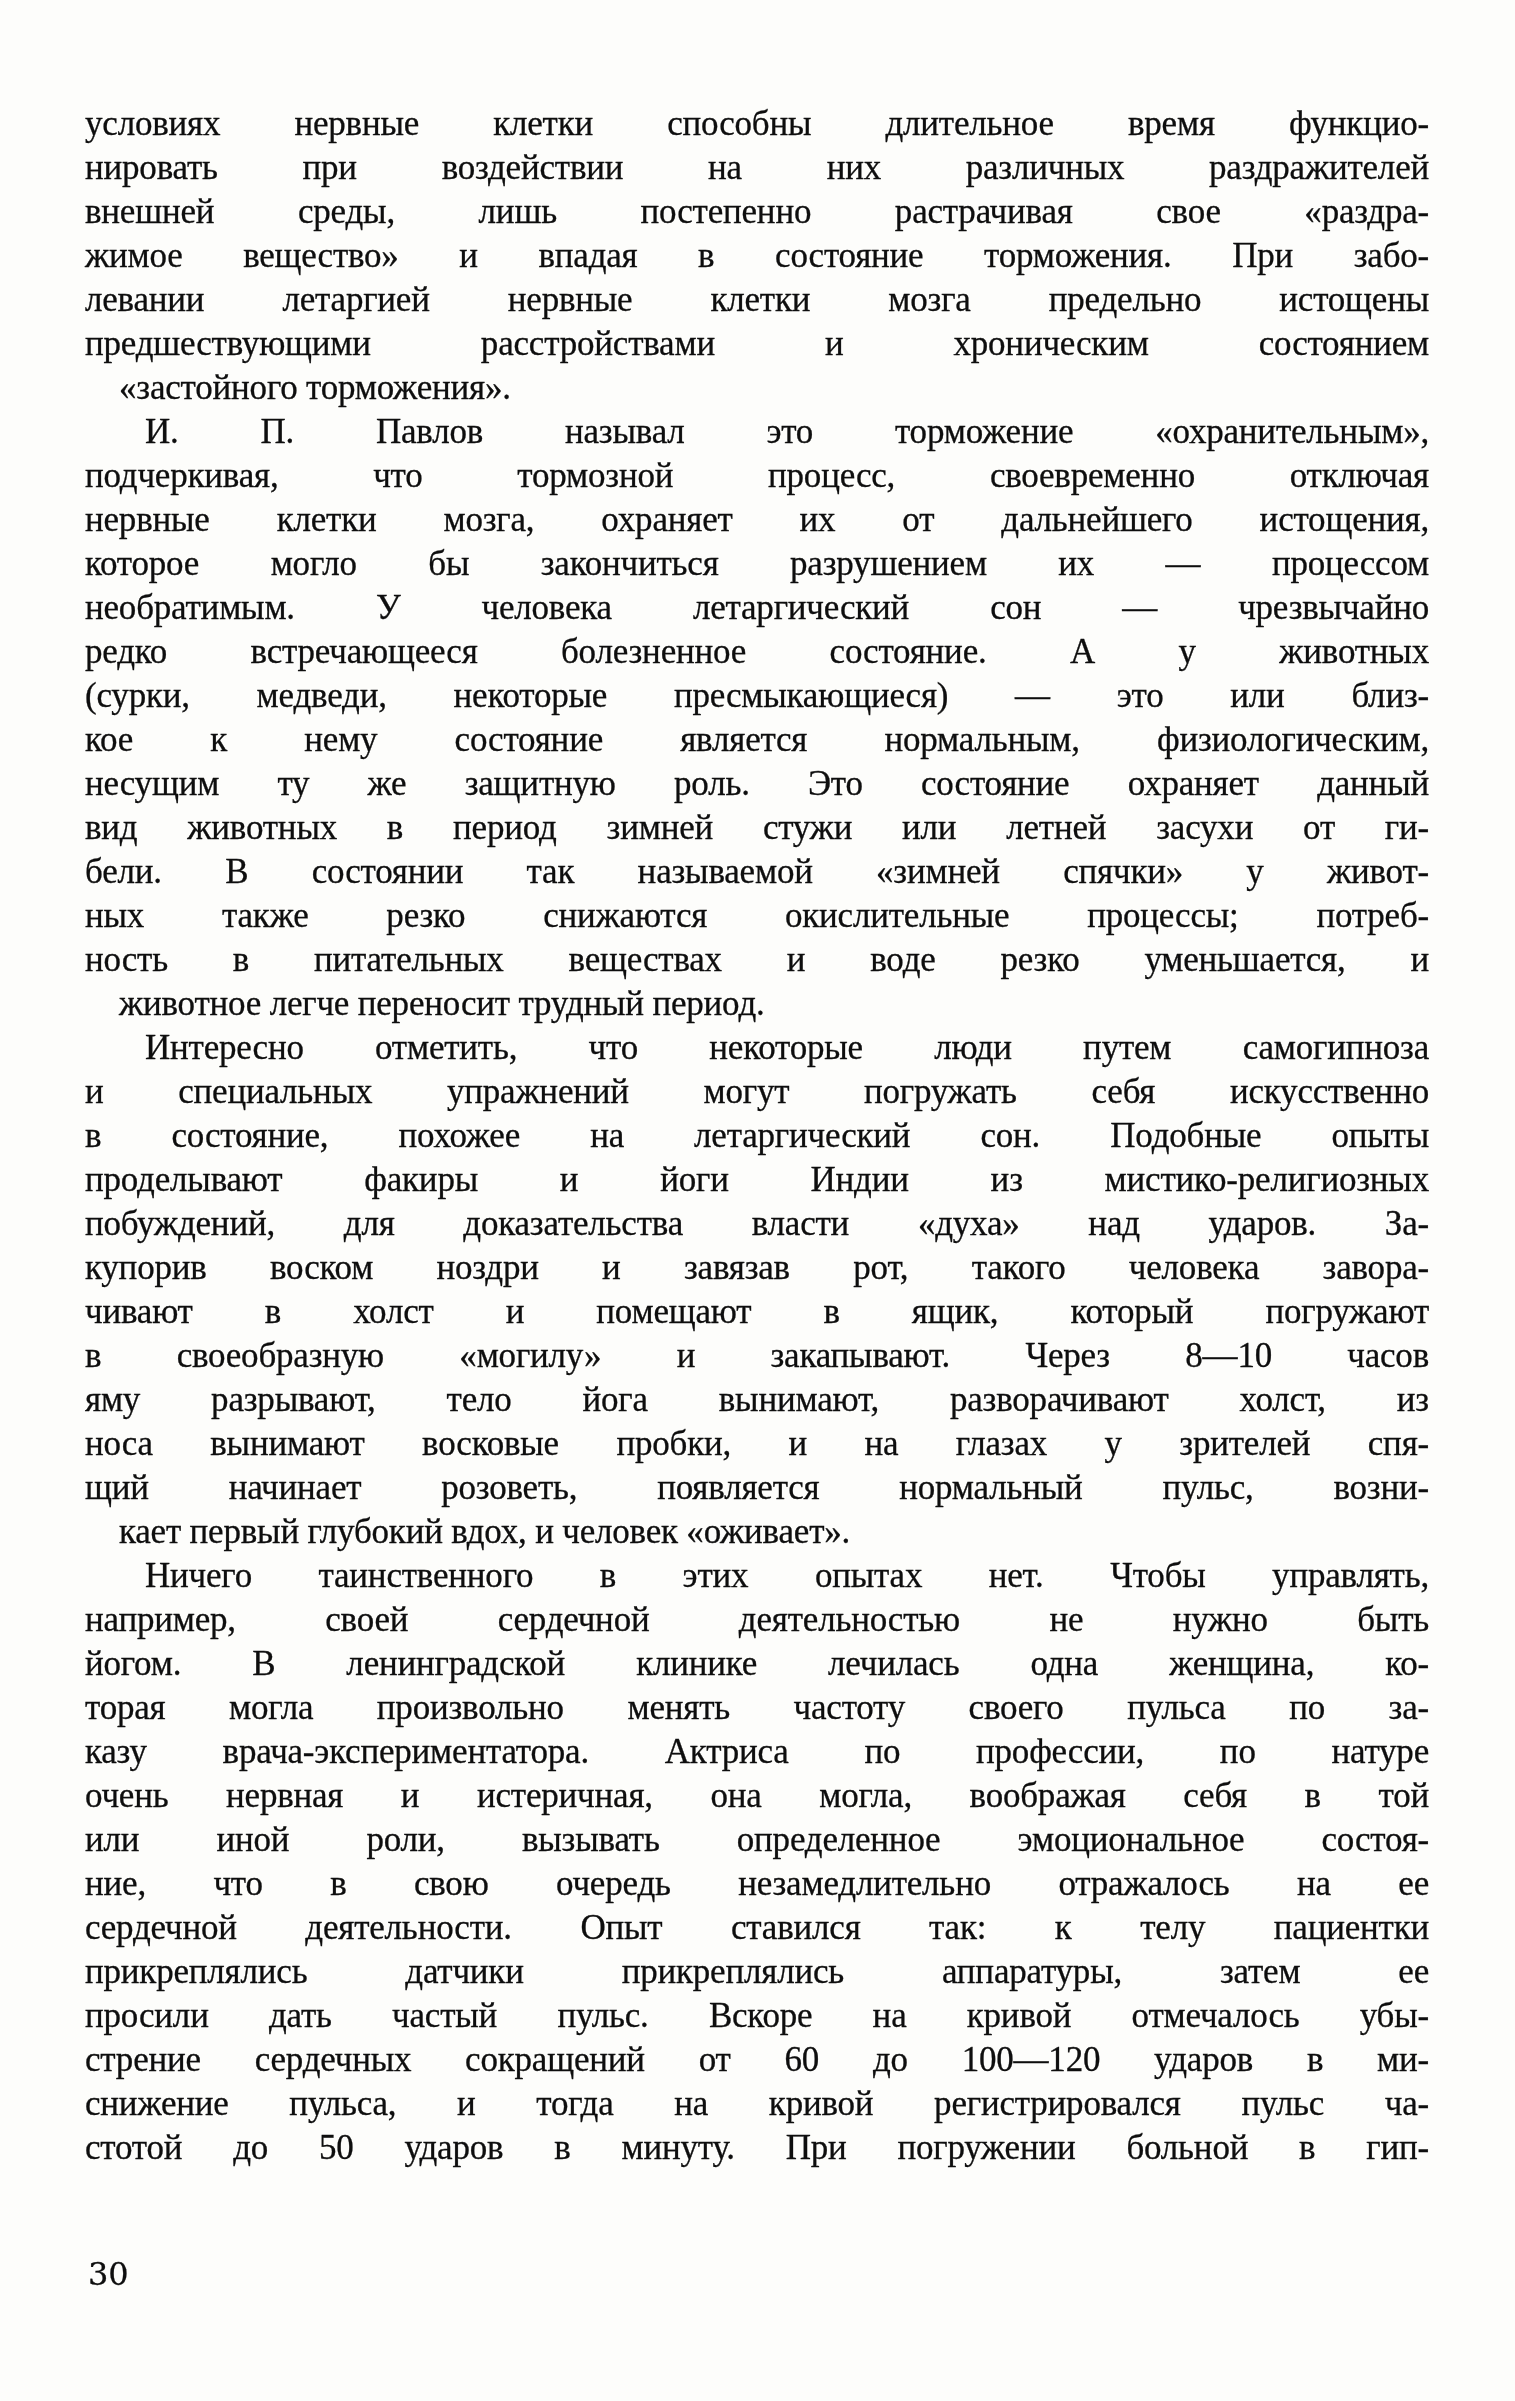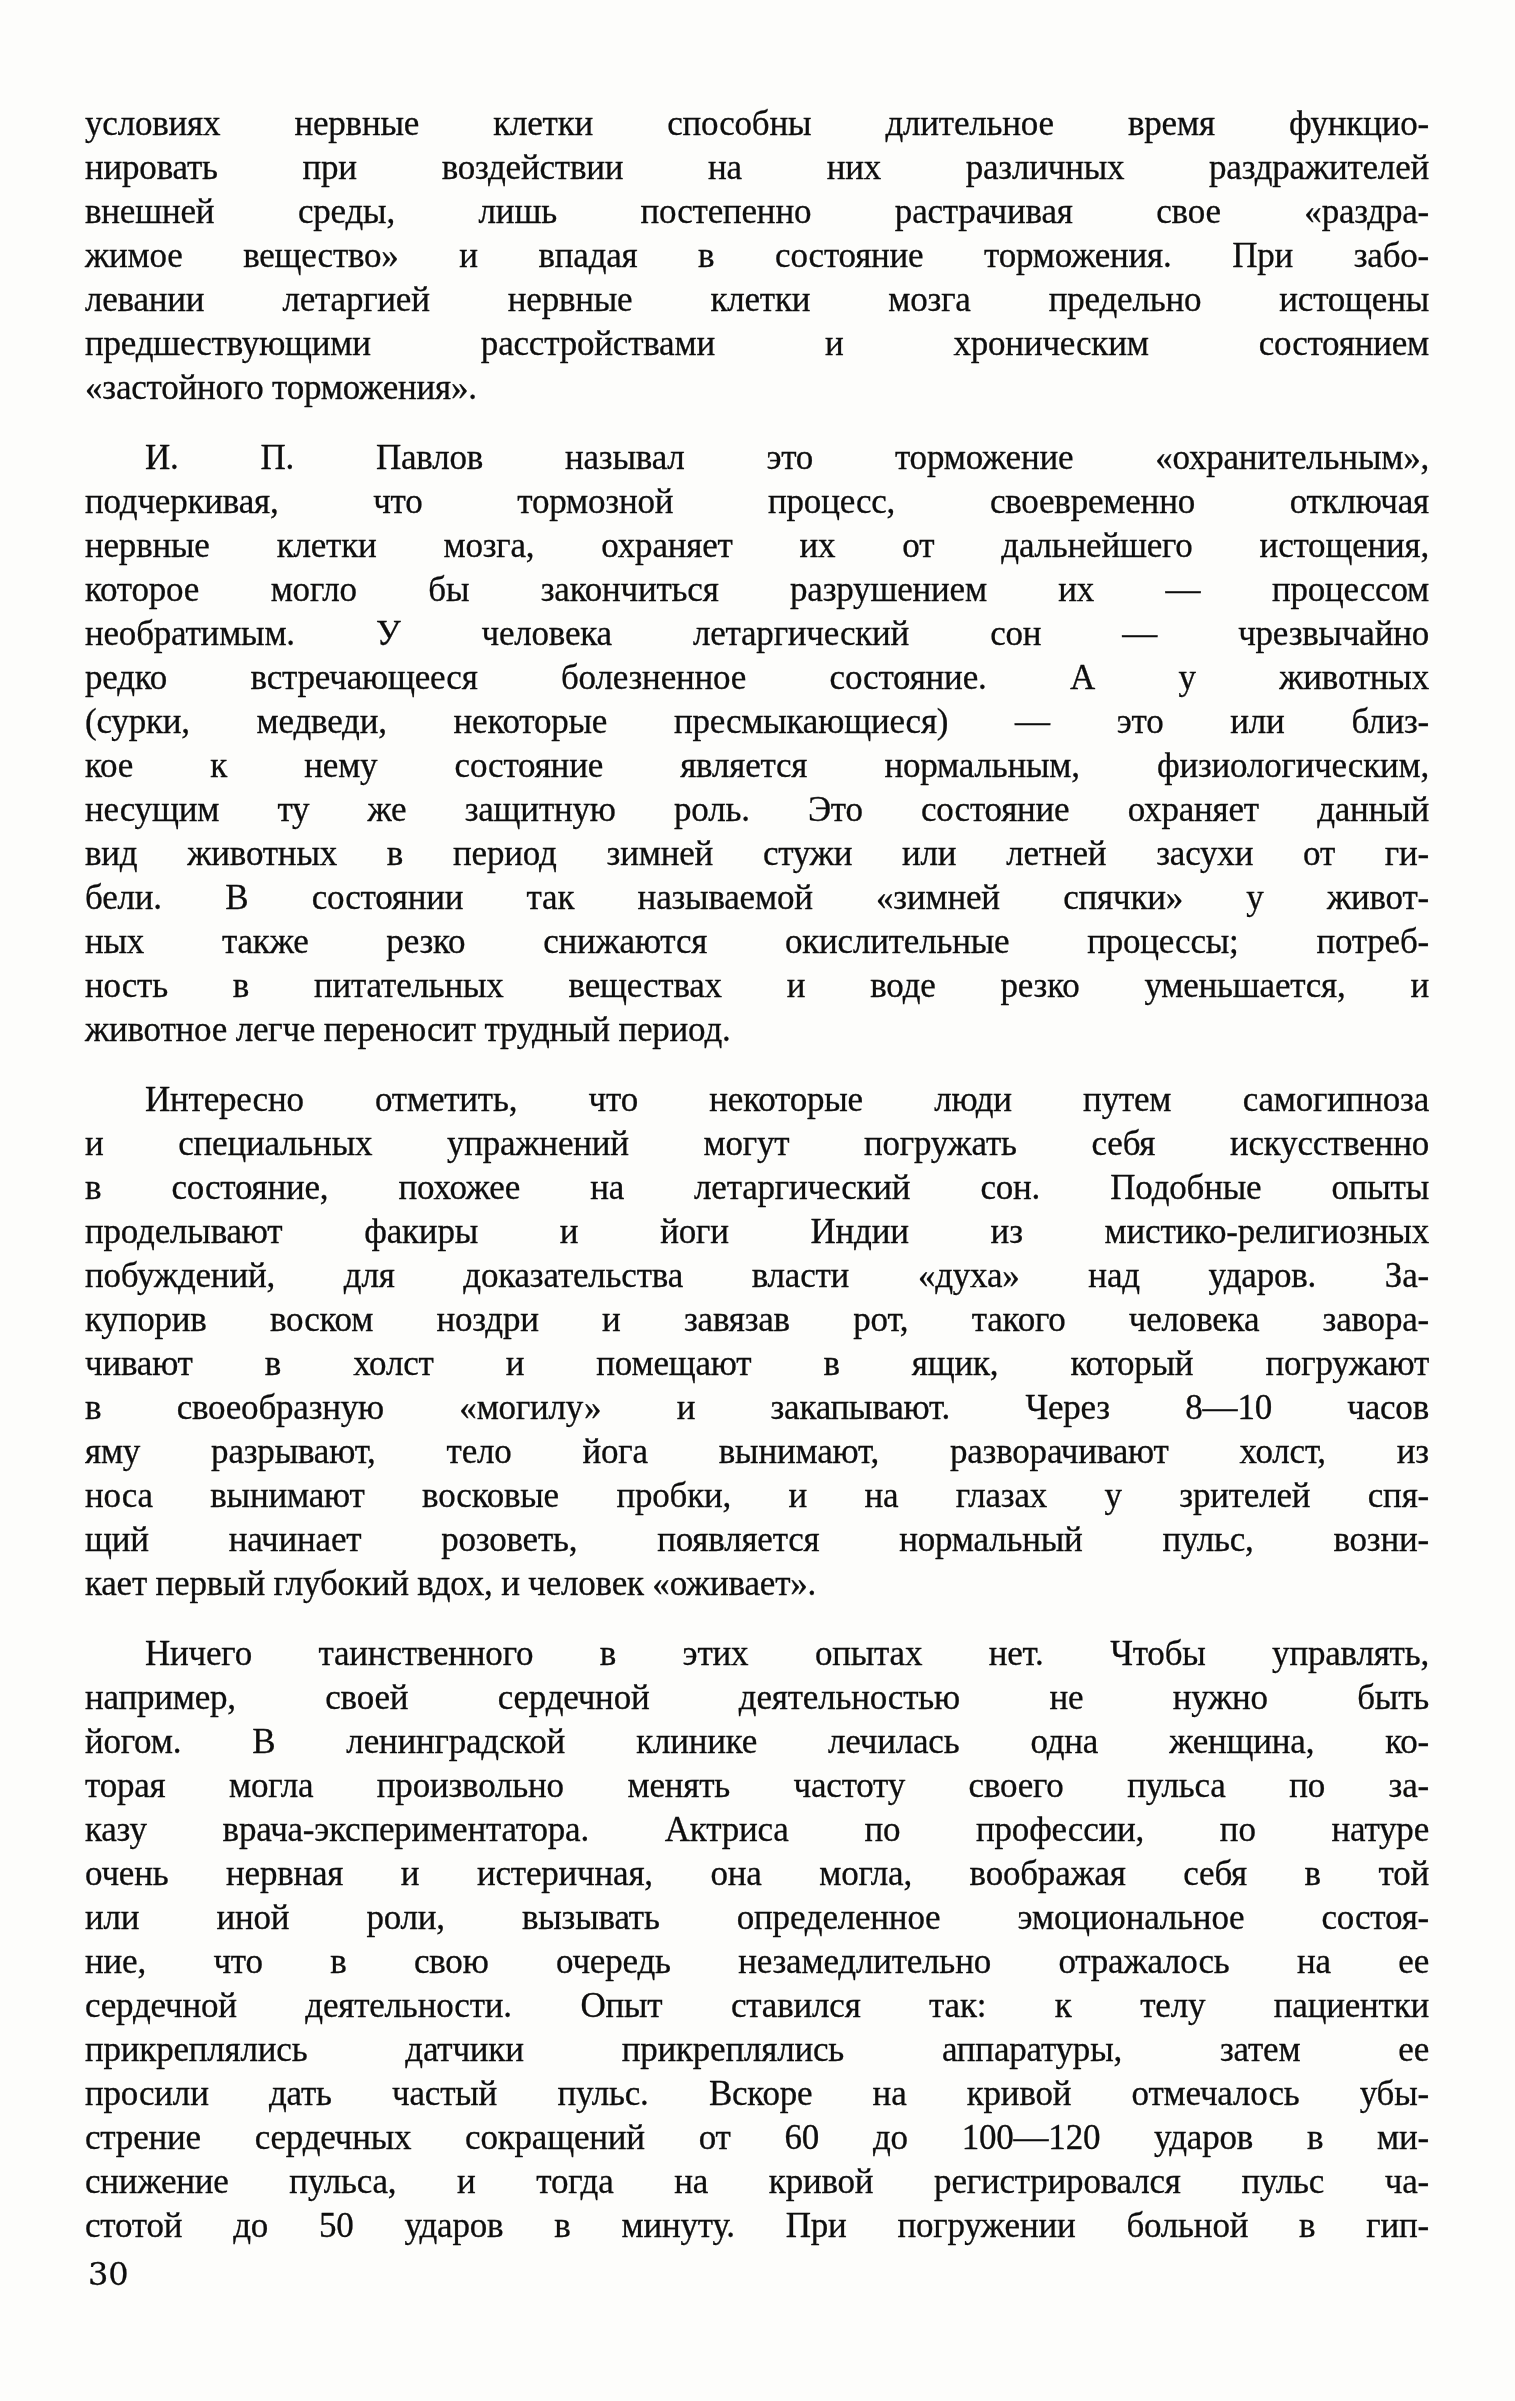--- a/index.html
+++ b/index.html
@@ -29,24 +29,24 @@
     font-size: 35px;
     line-height: 44px;
     text-align: justify;
     text-align-last: justify;
     -webkit-text-stroke: 0.3px currentColor;
     letter-spacing: -0.2px;
     font-family: Liberation Serif, serif;
   }
   .line.indent {
     text-indent: 60px;
-    margin-top: 26px;
   }
   .line.par-end {
     text-align-last: left;
+    margin-left: 34px;
   }
   .page-number {
     position: absolute;
     left: 88px;
     top: 2258px;
     font-size: 32px;
     line-height: 1;
     -webkit-text-stroke: 0.3px currentColor;
   }
 </style>

